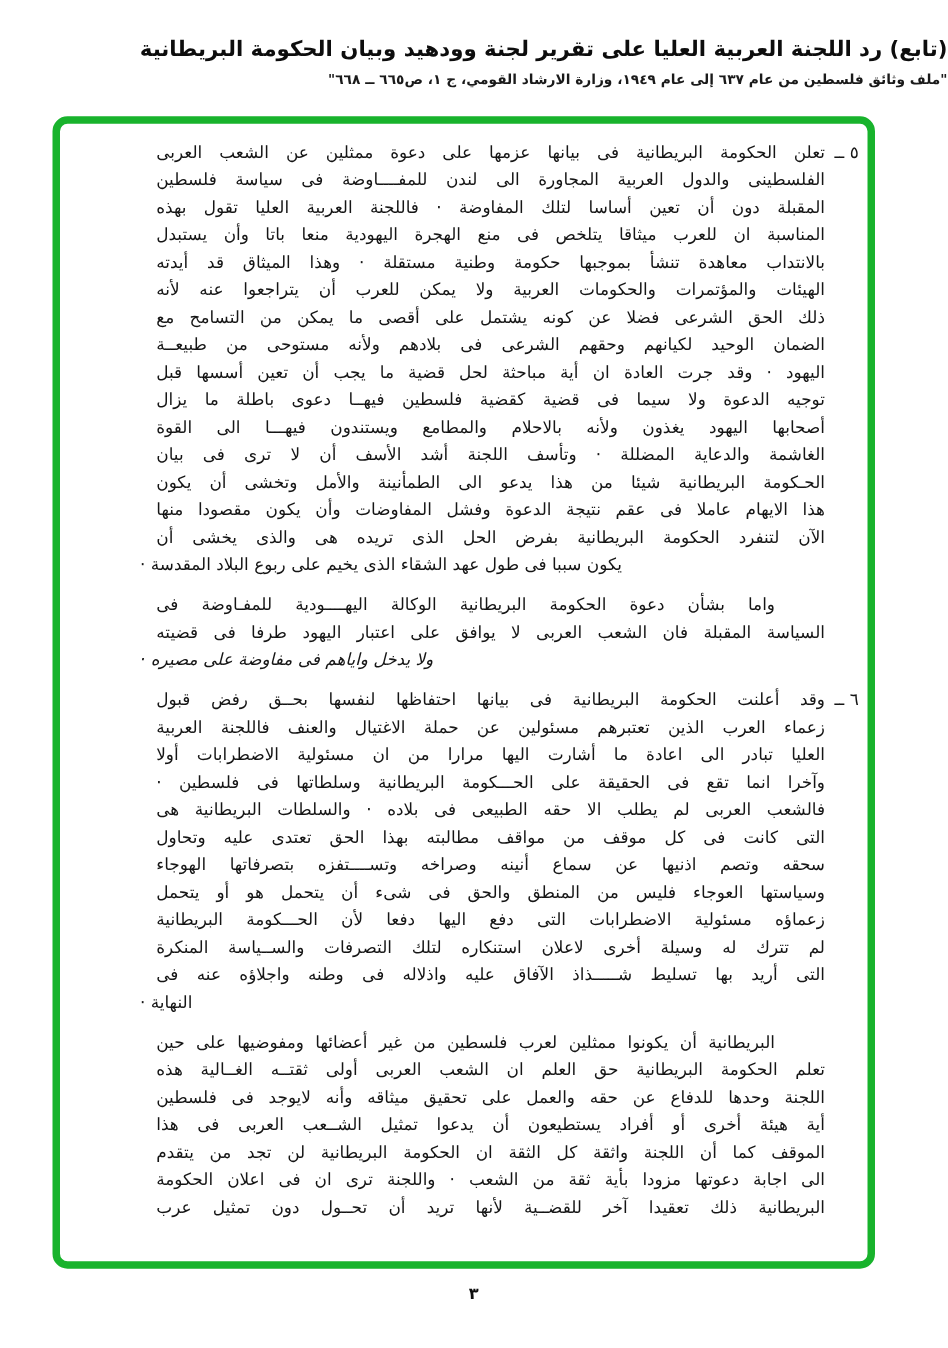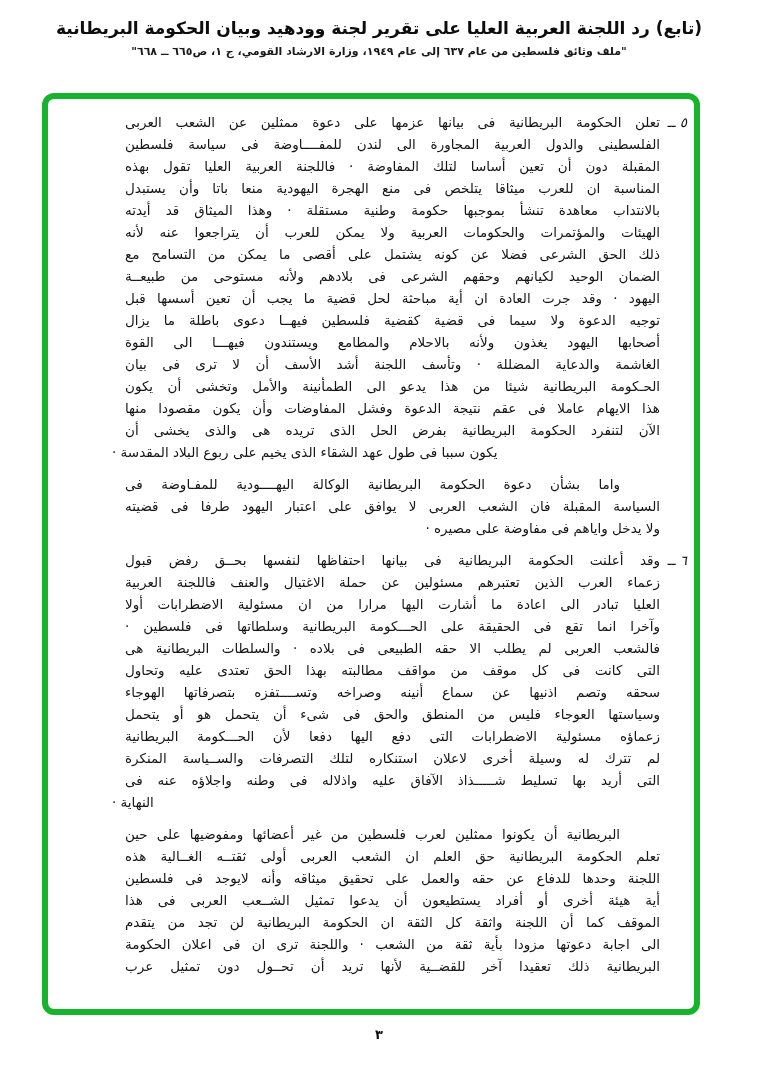--- a/index.html
+++ b/index.html
@@ -7,22 +7,21 @@
   .page {
     position: relative;
     width: 758px;
     height: 1078px;
     background: #ffffff;
     overflow: hidden;
     font-family: "DejaVu Sans", sans-serif;
     color: #151515;
   }
   .header {
-    padding-top: 16px;
-    text-align: center;
+    padding-top: 28px;
     direction: rtl;
   }
   .title {
     font-size: 17px;
     font-weight: bold;
     line-height: 24px;
     color: #0d0d0d;
   }
   .source {
     margin-top: 5px;
@@ -52,29 +51,28 @@
     position: relative;
     margin-bottom: 10px;
   }
   .para.indent .line:first-child { text-indent: 40px; }
   .marker {
     position: absolute;
     right: -27px;
     top: 0;
     font-size: 13.5px;
     white-space: nowrap;
-    font-style: italic;
   }
   .line {
     height: 22px;
     overflow: hidden;
   }
   .a-j { text-align: justify; text-align-last: justify; margin-left: 13px; }
   .a-r { text-align: left; }
-  .a-c { text-align: right; }
+  .a-c { text-align: left; font-style: italic; }
   .footer {
     position: absolute;
     left: 0;
     right: 0;
     top: 1024px;
     text-align: center;
     direction: rtl;
   }
   .page-number {
     font-size: 13px;

